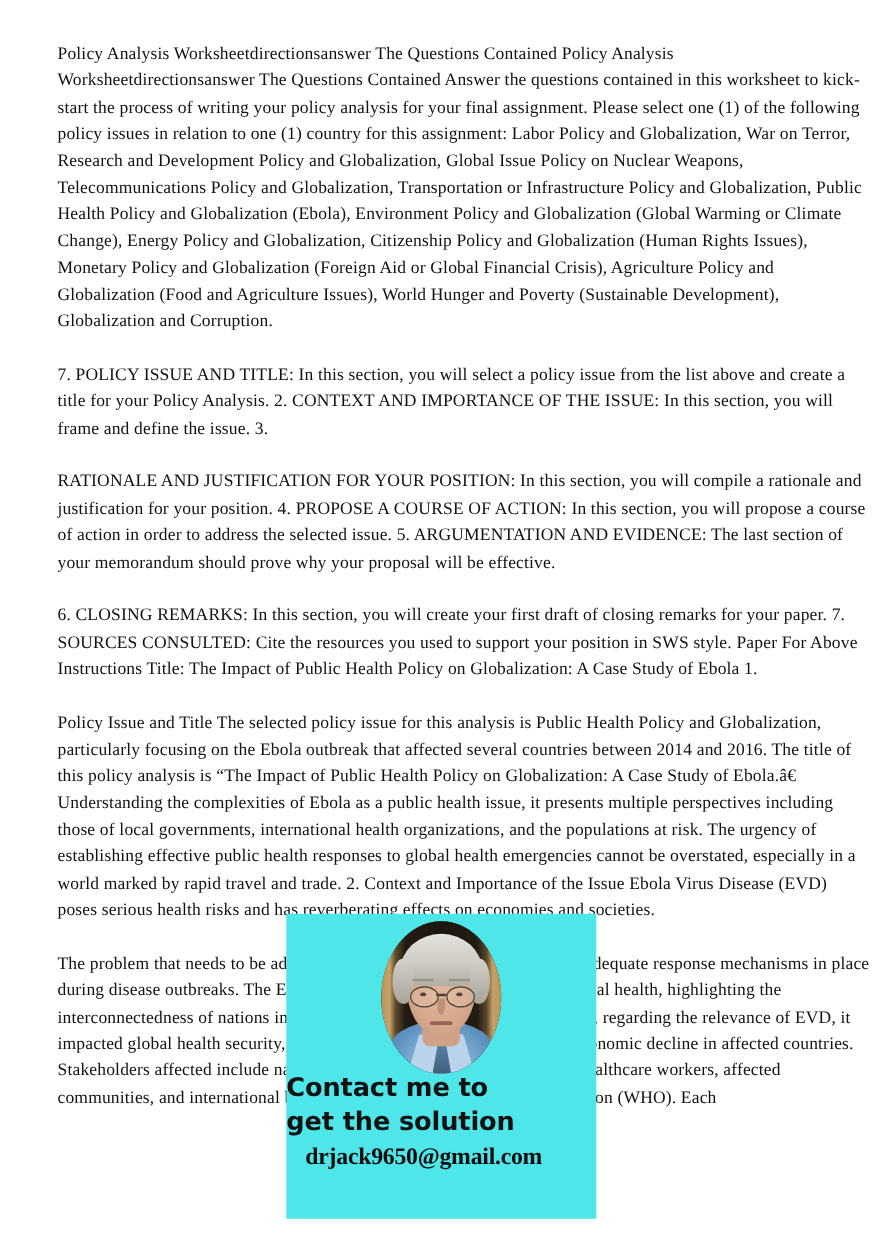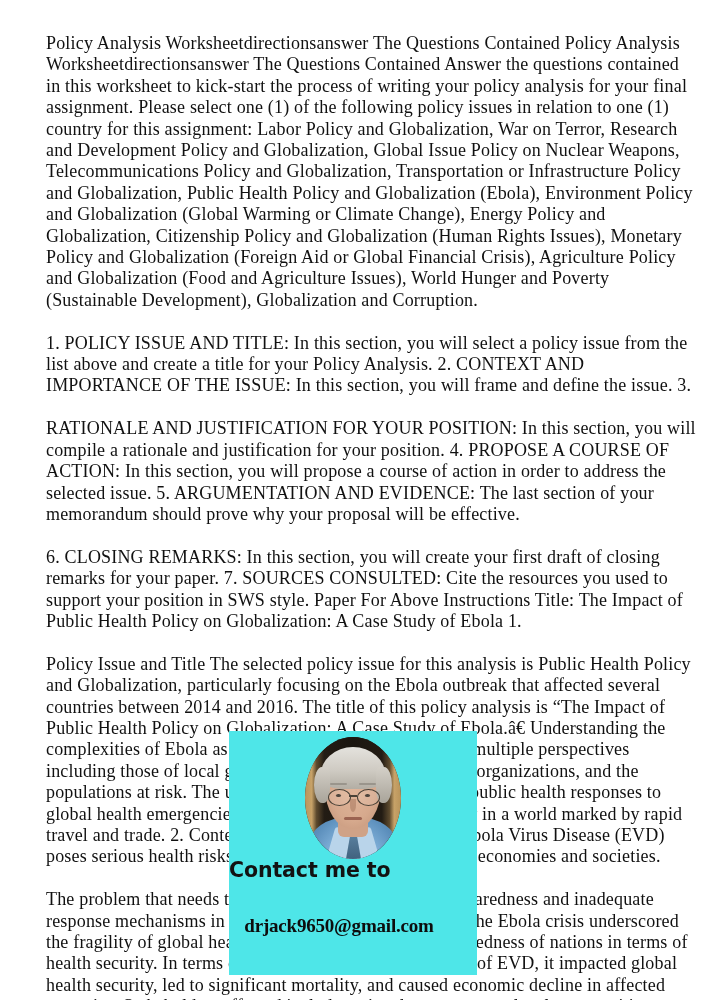--- a/index.html
+++ b/index.html
@@ -27,21 +27,21 @@
   }
 
   #doc-body {
     position: absolute;
     left: 46px;
     top: 33px;
     width: 650px;
   }
 
   .para {
-    font-size: 18px;
+    font-size: 14px;
     line-height: 21.4px;
     color: #111111;
     margin: 0 0 21.4px 0;
     text-align: left;
     white-space: normal;
     letter-spacing: 0.01em;
   }
   .para:last-child { margin-bottom: 0; }
 
   
@@ -191,21 +191,21 @@
     letter-spacing: -0.2px;
   }
 </style>
 </head>
 <body>
 
 <div id="page">
 
   <div id="doc-body">
     <p class="para">Policy Analysis Worksheetdirectionsanswer The Questions Contained Policy Analysis Worksheetdirectionsanswer The Questions Contained Answer the questions contained in this worksheet to kick-start the process of writing your policy analysis for your final assignment. Please select one (1) of the following policy issues in relation to one (1) country for this assignment: Labor Policy and Globalization, War on Terror, Research and Development Policy and Globalization, Global Issue Policy on Nuclear Weapons, Telecommunications Policy and Globalization, Transportation or Infrastructure Policy and Globalization, Public Health Policy and Globalization (Ebola), Environment Policy and Globalization (Global Warming or Climate Change), Energy Policy and Globalization, Citizenship Policy and Globalization (Human Rights Issues), Monetary Policy and Globalization (Foreign Aid or Global Financial Crisis), Agriculture Policy and Globalization (Food and Agriculture Issues), World Hunger and Poverty (Sustainable Development), Globalization and Corruption.</p>
-    <p class="para">1. POLICY ISSUE AND TITLE: In this section, you will select a policy issue from the list above and create a title for your Policy Analysis. 2. CONTEXT AND IMPORTANCE OF THE ISSUE: In this section, you will frame and define the issue. 3.</p>
+    <p class="para">7. POLICY ISSUE AND TITLE: In this section, you will select a policy issue from the list above and create a title for your Policy Analysis. 2. CONTEXT AND IMPORTANCE OF THE ISSUE: In this section, you will frame and define the issue. 3.</p>
     <p class="para">RATIONALE AND JUSTIFICATION FOR YOUR POSITION: In this section, you will compile a rationale and justification for your position. 4. PROPOSE A COURSE OF ACTION: In this section, you will propose a course of action in order to address the selected issue. 5. ARGUMENTATION AND EVIDENCE: The last section of your memorandum should prove why your proposal will be effective.</p>
     <p class="para">6. CLOSING REMARKS: In this section, you will create your first draft of closing remarks for your paper. 7. SOURCES CONSULTED: Cite the resources you used to support your position in SWS style. Paper For Above Instructions Title: The Impact of Public Health Policy on Globalization: A Case Study of Ebola 1.</p>
     <p class="para">Policy Issue and Title The selected policy issue for this analysis is Public Health Policy and Globalization, particularly focusing on the Ebola outbreak that affected several countries between 2014 and 2016. The title of this policy analysis is “The Impact of Public Health Policy on Globalization: A Case Study of Ebola.â€ Understanding the complexities of Ebola as a public health issue, it presents multiple perspectives including those of local governments, international health organizations, and the populations at risk. The urgency of establishing effective public health responses to global health emergencies cannot be overstated, especially in a world marked by rapid travel and trade. 2. Context and Importance of the Issue Ebola Virus Disease (EVD) poses serious health risks and has reverberating effects on economies and societies.</p>
     <p class="para">The problem that needs to be addressed is the lack of preparedness and inadequate response mechanisms in place during disease outbreaks. The Ebola crisis underscored the fragility of global health, highlighting the interconnectedness of nations in terms of health security. In terms of scope, regarding the relevance of EVD, it impacted global health security, led to significant mortality, and caused economic decline in affected countries. Stakeholders affected include national governments, local communities, healthcare workers, affected communities, and international bodies such as the World Health Organization (WHO). Each</p>
   </div>
 
   <div id="contact-overlay">
 
     <div id="avatar">
       <div class="av-layer av-bg"></div>
@@ -224,19 +224,20 @@
       <div class="av-layer av-eye-r"></div>
       <div class="av-layer av-glass-l"></div>
       <div class="av-layer av-glass-r"></div>
       <div class="av-layer av-bridge"></div>
       <div class="av-layer av-nose"></div>
       <div class="av-layer av-mouth"></div>
     </div>
 
     <div id="contact-lines">
       <div class="contact-line">Contact me to</div>
+      <div class="contact-line">get the solution</div>
     </div>
 
     <div id="contact-email">drjack9650@gmail.com</div>
 
   </div>
 
 </div>
 
 </body></html>

